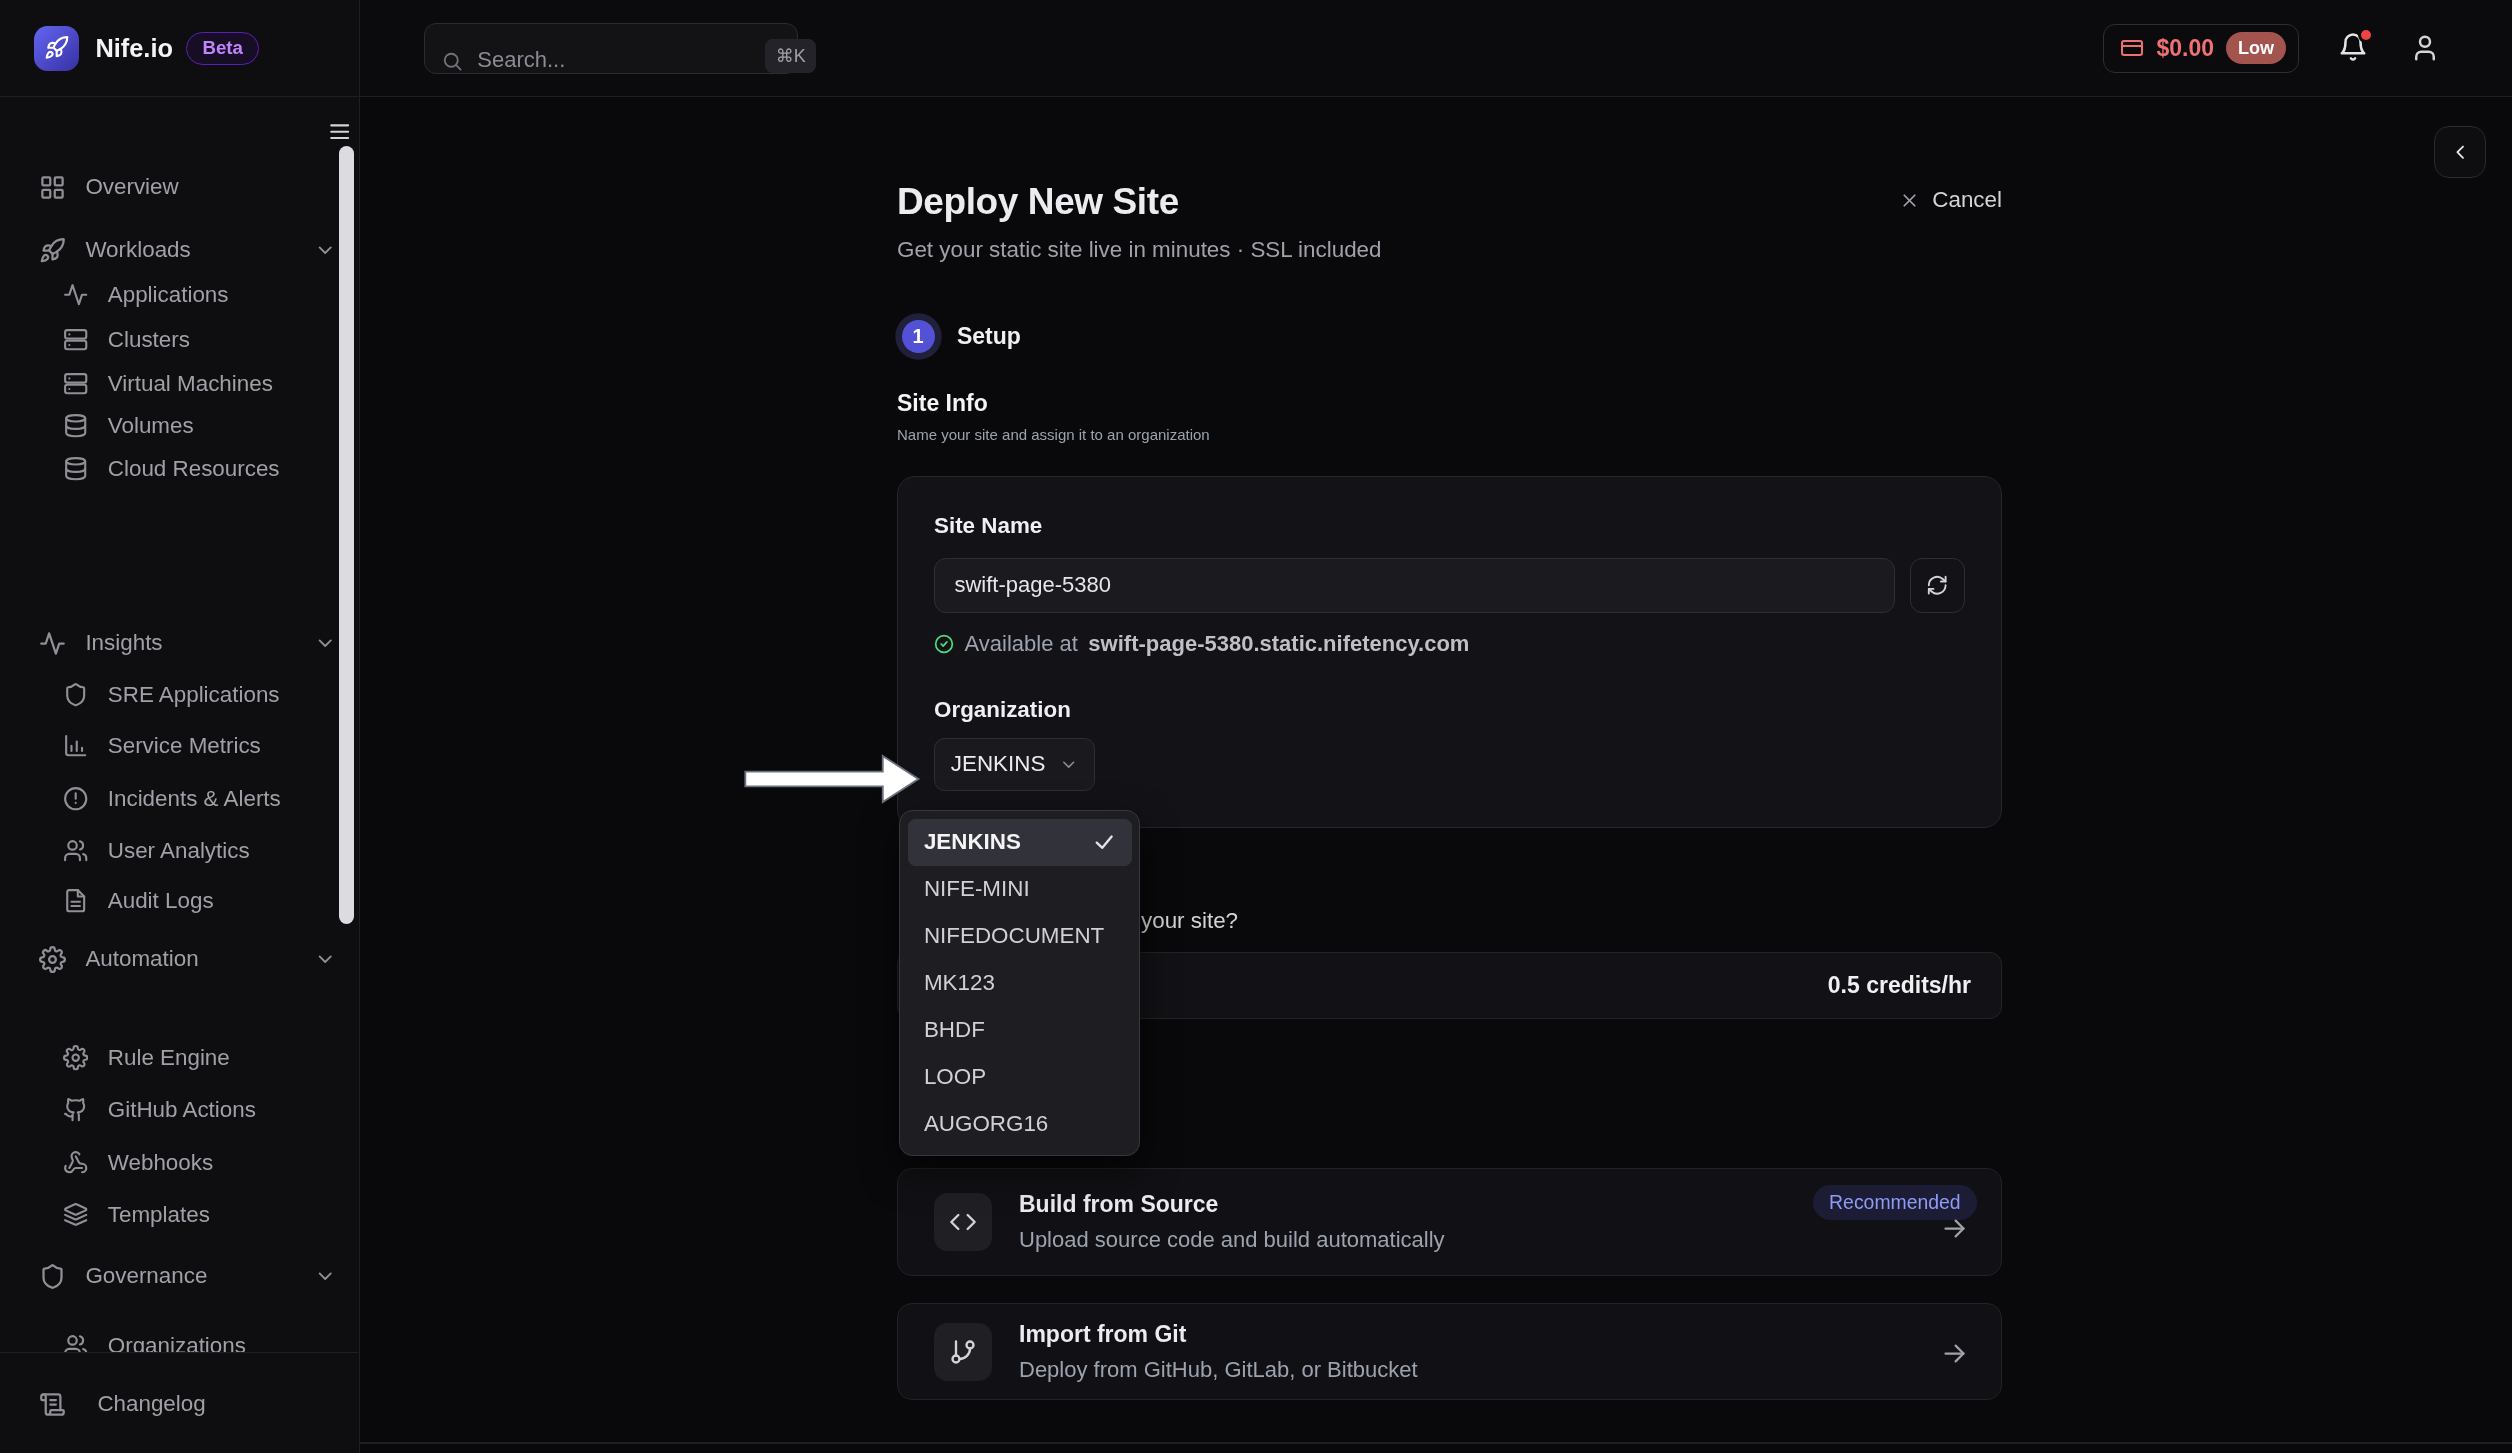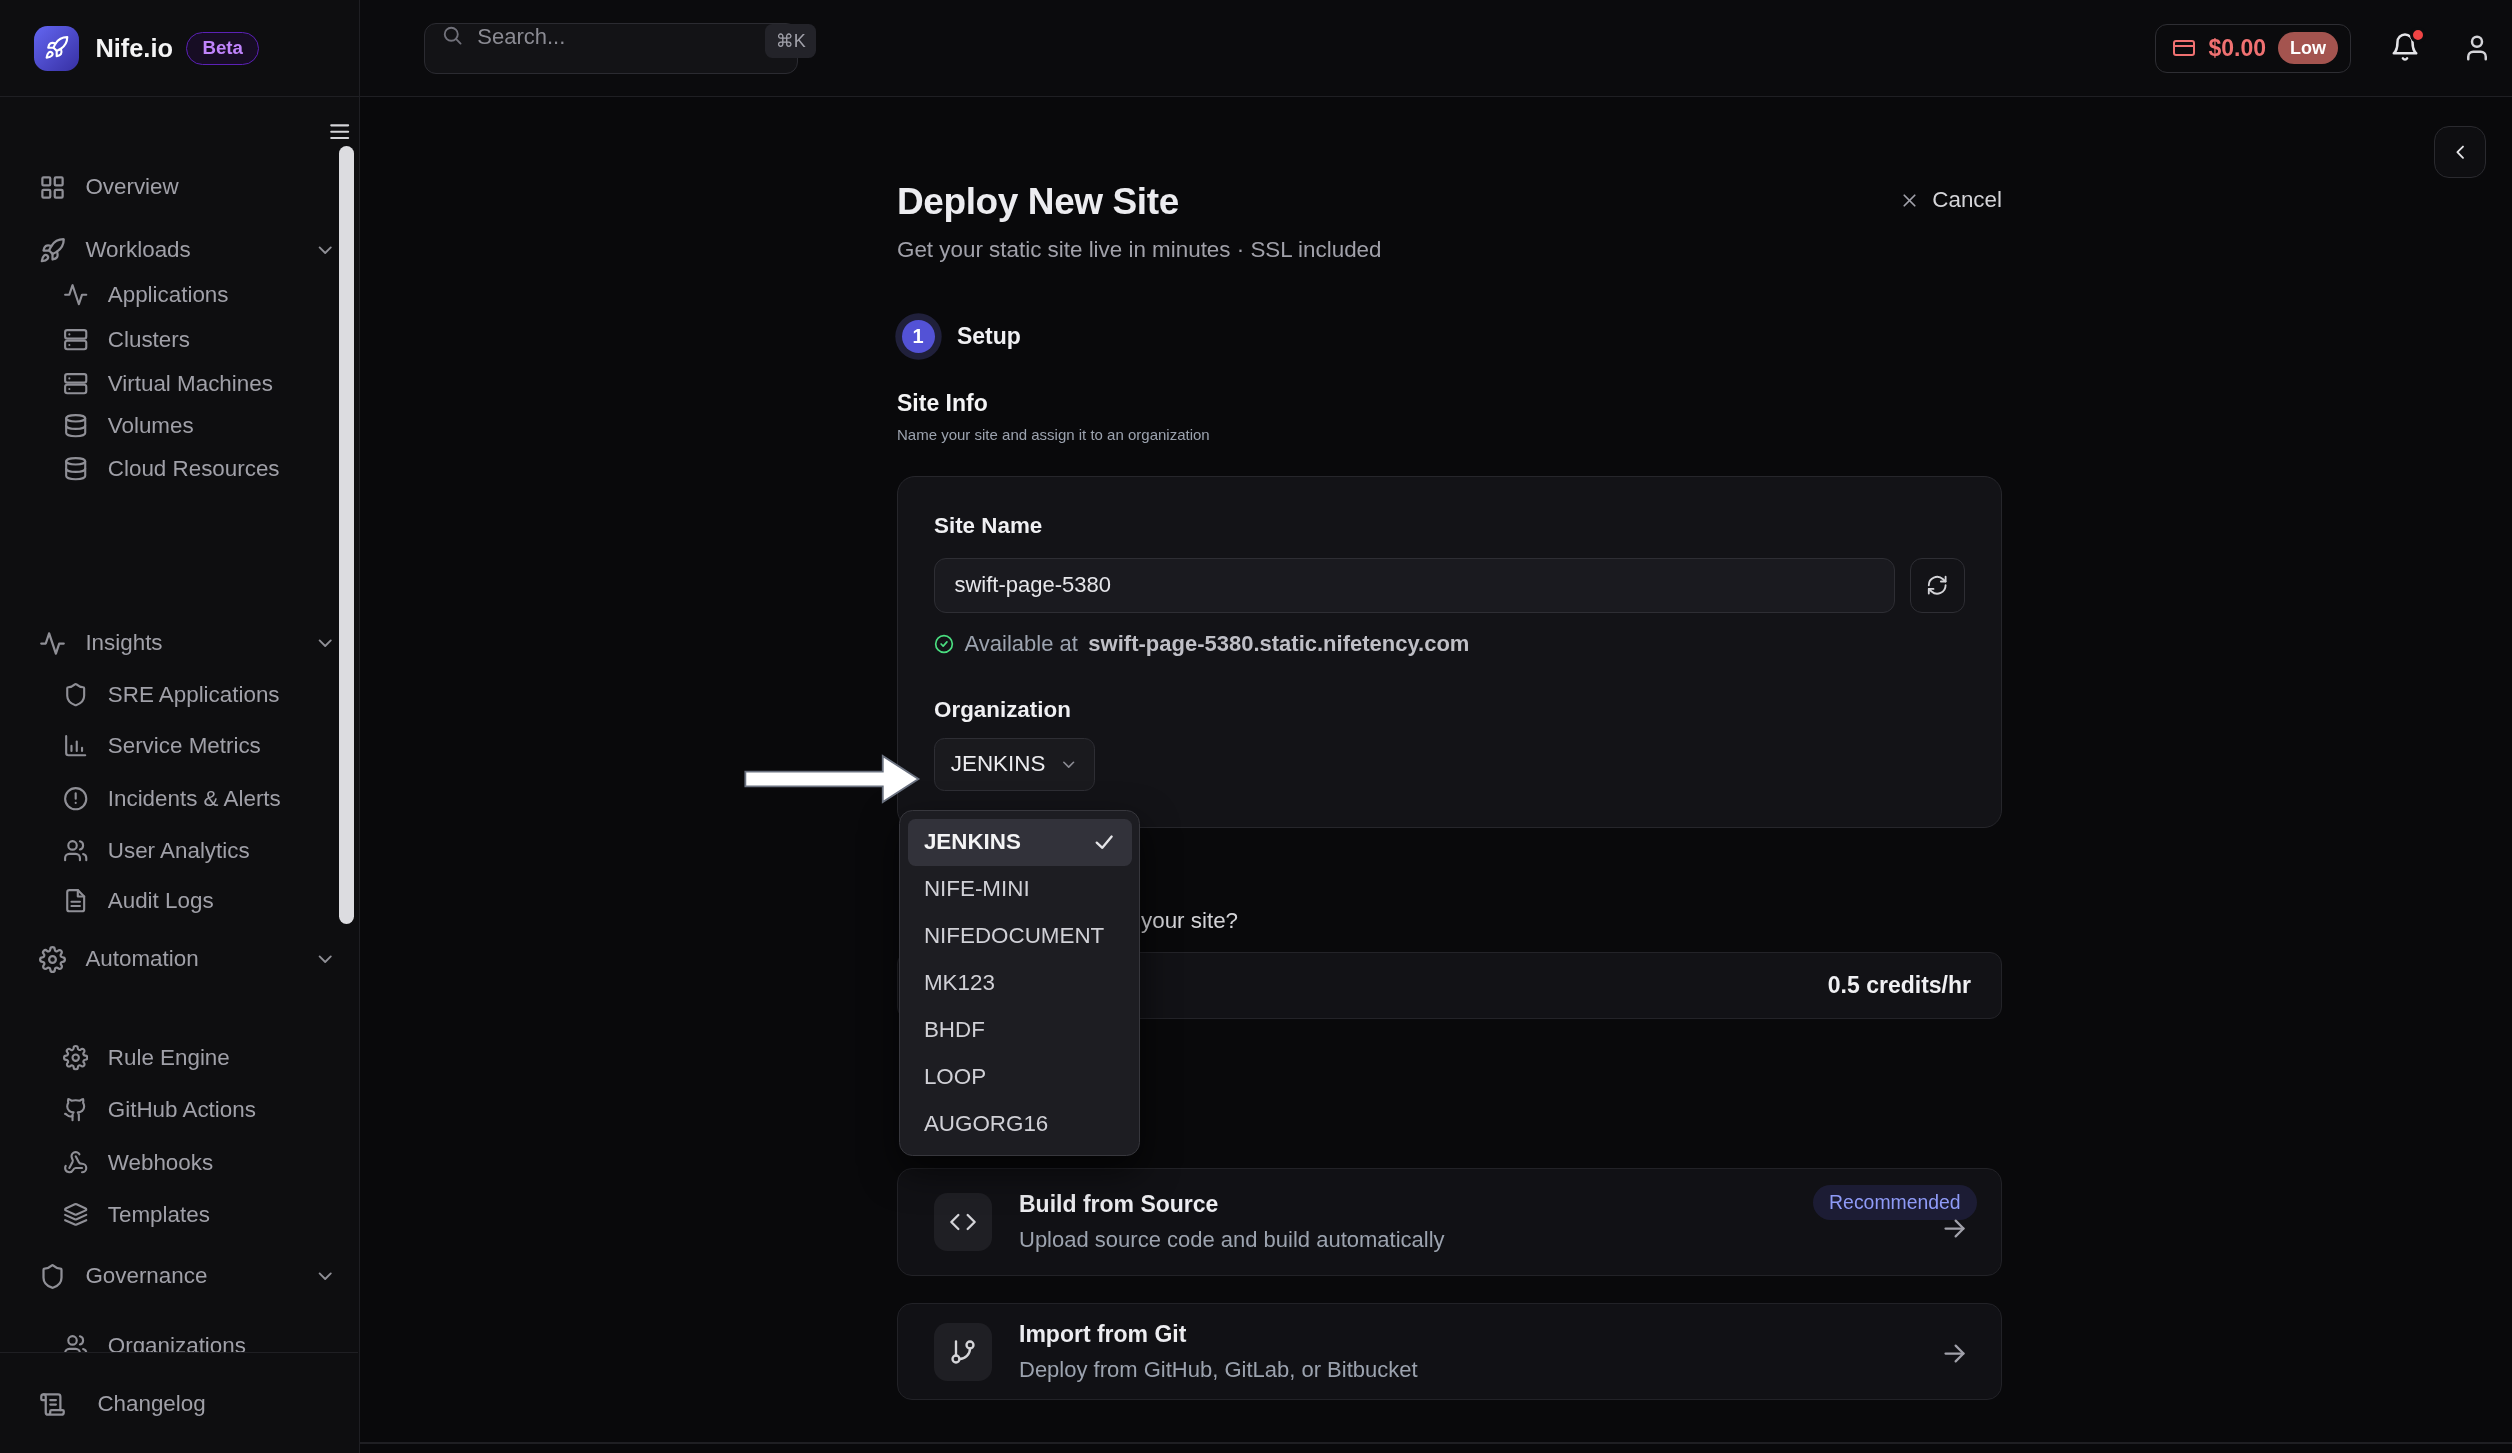--- a/index.html
+++ b/index.html
@@ -1,26 +1,26 @@
 <!DOCTYPE html>
 <html style="font-size:12px"><head>
 <meta charset="utf-8">
 <style>
   * { margin:0; padding:0; box-sizing:border-box; }
   html,body { width:2512px; height:1454px; background:#09090b; font-family:"Liberation Sans",sans-serif; }
   #app { position:relative; width:2512px; height:1454px; overflow:hidden; background:#09090b; color:#e4e4e7; }
 
   
   .topbar { position:absolute; left:360px; right:0; top:0; height:97px; background:#0b0b0d; border-bottom:1.5px solid #1f1f23; display:flex; align-items:center; }
-  .searchbox { margin-left:64px; width:374px; height:51px; background:#131316; border:1.5px solid #2b2b31; border-radius:12px; display:flex; align-items:flex-start; padding:0 10.5px 0 16.4px; }
+  .searchbox { margin-left:64px; width:374px; height:51px; background:#131316; border:1.5px solid #2b2b31; border-radius:12px; display:flex; align-items:flex-end; padding:0 10.5px 0 16.4px; }
   .searchbox .sicon { width:22.4px; height:22.4px; color:#71717a; flex:0 0 auto; }
   .searchbox input { flex:1; margin-left:13.5px; background:transparent; border:none; outline:none; color:#c7c7cd; font-size:22px; font-family:"Liberation Sans",sans-serif; }
   .searchbox input::placeholder { color:#8b8b93; }
   .kbd { background:#232329; border-radius:7.5px; padding:6px 10.5px; font-size:18px; color:#a1a1aa; }
-  .top-right { margin-left:auto; display:flex; align-items:center; gap:39px; padding-right:20px; }
+  .top-right { margin-left:auto; display:flex; align-items:center; gap:39px; padding-right:72px; }
   .credits-pill { height:49px; border:1.5px solid #2e2e33; border-radius:12px; display:flex; align-items:center; gap:12px; padding:0 12px 0 16.4px; }
   .credits-pill .cicon { width:24px; height:24px; color:#f07171; }
   .credits-amount { font-size:23px; font-weight:bold; color:#f07171; }
   .low-badge { background:#a4544f; color:#fff; font-size:18px; font-weight:bold; border-radius:747px; padding:5.2px 12px; }
   .bell-wrap { position:relative; width:33px; height:33px; }
   .bell-wrap .bicon { width:30px; height:30px; color:#e4e4e7; }
   .bell-dot { position:absolute; right:-3px; top:-4.5px; width:16.4px; height:16.4px; border-radius:50%; background:#ef4444; border:3px solid #0b0b0d; }
   .user-btn { width:30px; height:30px; color:#d4d4d8; }
 
   

